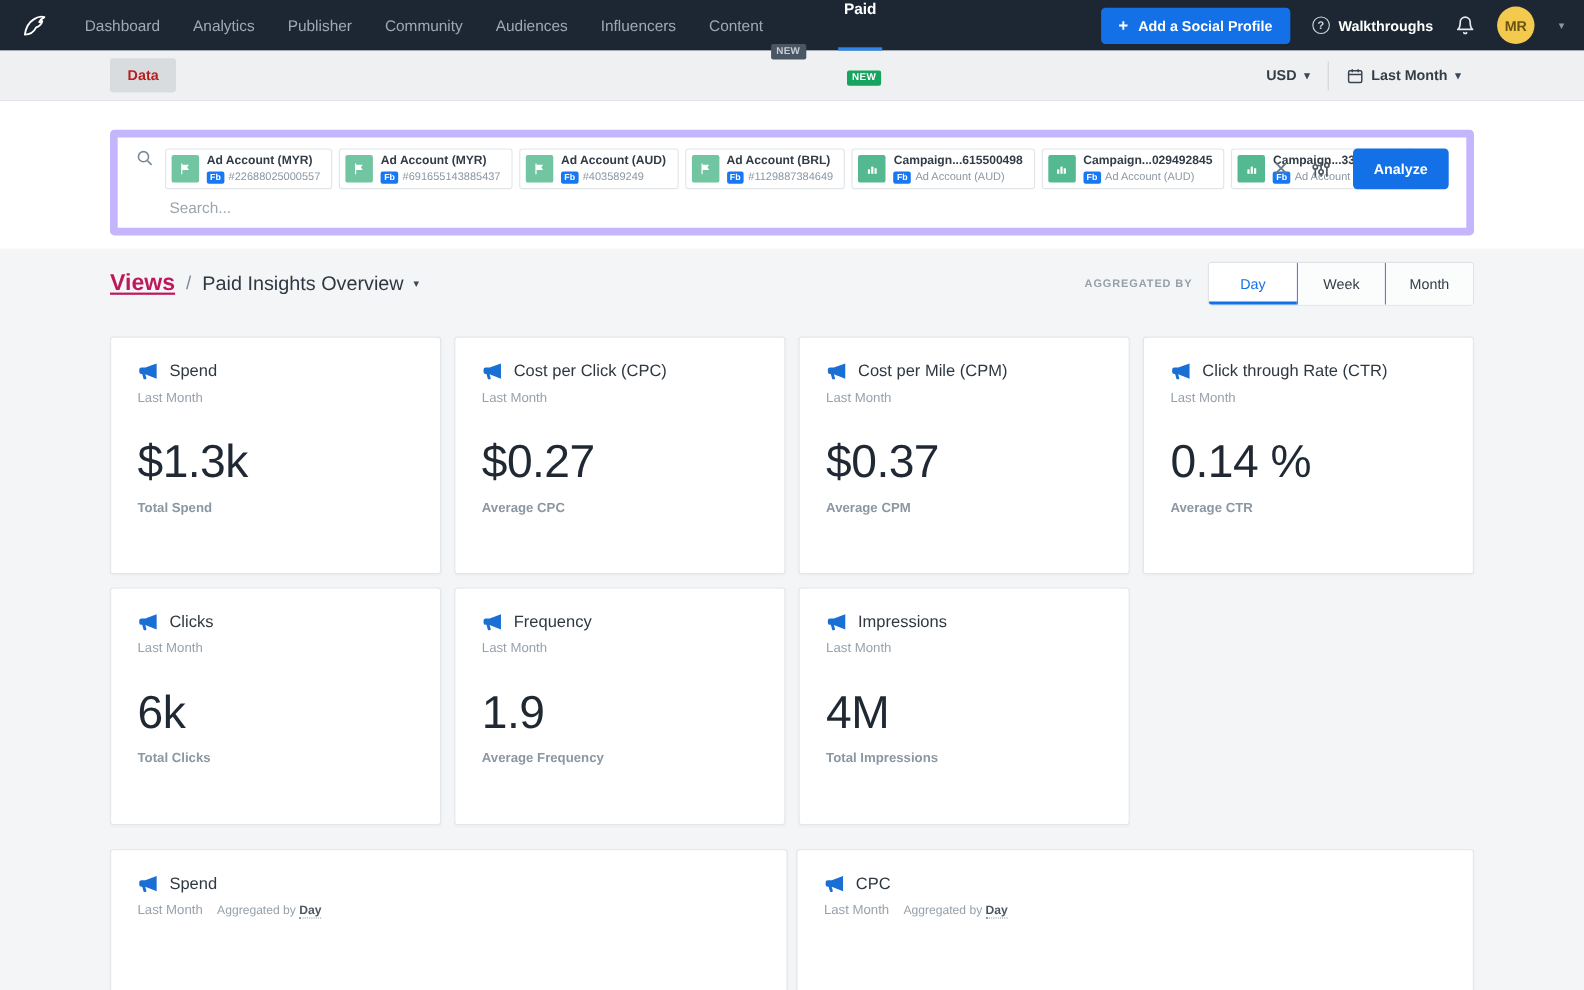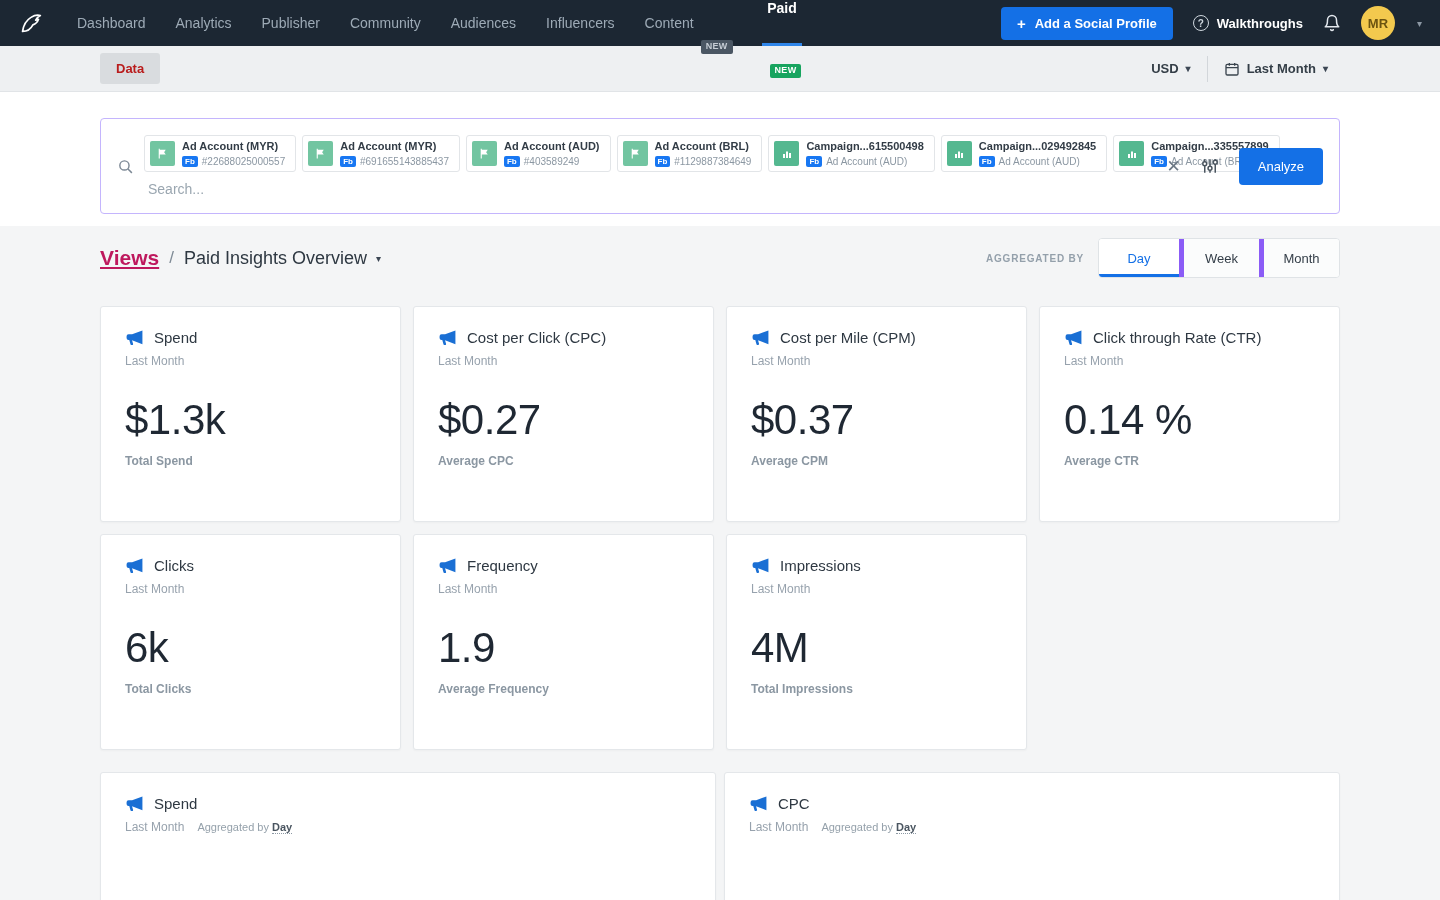--- a/index.html
+++ b/index.html
@@ -62,22 +62,22 @@
   }
   .toolbar-right { margin-left:auto; display:flex; align-items:center; gap:16px; }
   .currency-select, .daterange-select {
     display:flex; align-items:center; gap:7px; font-size:13px; font-weight:bold; color:#343e47; cursor:pointer;
   }
   .v-divider { width:1px; height:26px; background:#d2d6da; }
 
   
   .filter-band { background:#fff; padding:26px 100px 12px; }
   .filter-card {
-    border:1px solid #c4b5fd; border-radius:4px; background:#fff;
-    height:96px; display:flex; align-items:center; padding:10px 16px;
+    border:7px solid #c4b5fd; border-radius:4px; background:#fff;
+    height:96px; display:flex; align-items:flex-start; padding:10px 16px;
   }
   .search-icon { display:flex; margin-right:10px; }
   .filter-main { flex:1; display:flex; flex-direction:column; gap:9px; min-width:0; }
   .chips { display:flex; gap:6px; }
   .chip {
     display:flex; align-items:center; gap:7px; border:1px solid #e2e5e8; border-radius:3px;
     background:#fff; padding:4px 10px 4px 5px; cursor:pointer; white-space:nowrap;
   }
   .chip-icon {
     width:25px; height:25px; border-radius:2px; display:flex; align-items:center; justify-content:center;
@@ -95,36 +95,36 @@
   .search-input {
     border:none; outline:none; font-size:14px; color:#333; font-family:inherit;
     margin-left:4px; background:transparent; width:300px;
   }
   .search-input::placeholder { color:#9aa6b0; }
   .filter-actions { display:flex; align-items:center; gap:20px; margin-left:16px; }
   .close-icon { font-size:17px; color:#6e7a86; cursor:pointer; line-height:1; }
   .sliders-icon { display:flex; cursor:pointer; }
   .analyze-btn {
     background:#1470e6; color:#fff; border:none; border-radius:4px;
-    font-size:13px; font-weight:normal; padding:11px 19px; font-family:inherit; cursor:pointer;
+    font-size:13px; font-weight:bold; padding:11px 19px; font-family:inherit; cursor:pointer;
   }
 
   
   .content { padding:0 100px; }
   .view-header { margin-top:12px; display:flex; align-items:center; }
   .views-link { font-size:21px; font-weight:bold; color:#be185d; text-decoration:underline; cursor:pointer; }
   .crumb-sep { margin:0 10px; color:#7f8b96; font-size:17px; }
   .view-selector { display:flex; align-items:center; gap:9px; cursor:pointer; }
   .view-title { font-size:18px; color:#2e3842; }
   .caret-sm { color:#3c4754; font-size:10px; }
   .agg-group { margin-left:auto; display:flex; align-items:center; gap:14px; }
   .agg-label { font-size:10px; font-weight:bold; color:#94a0ab; letter-spacing:.8px; }
   .segmented { display:flex; border:1px solid #dfe3e6; border-radius:4px; overflow:hidden; background:#fff; }
   .seg {
-    width:80px; height:38px; border:none; border-left:5px solid #8b5cf6; background:#fbfcfc;
+    width:80px; height:38px; border:none; border-left:1px solid #8b5cf6; background:#fbfcfc;
     font-size:13px; color:#333d47; font-family:inherit; cursor:pointer;
   }
   .seg:first-child { border-left:none; }
   .seg.active { background:#fff; color:#1470e6; box-shadow:inset 0 -3px 0 #1470e6; }
 
   .cards-grid { margin-top:28px; display:grid; grid-template-columns:repeat(4,1fr); gap:12px; }
   .card {
     background:#fff; border:1px solid #e4e7ea; border-radius:3px;
     padding:21px 24px; min-height:216px; box-shadow:0 1px 2px rgba(20,30,40,.03);
   }

